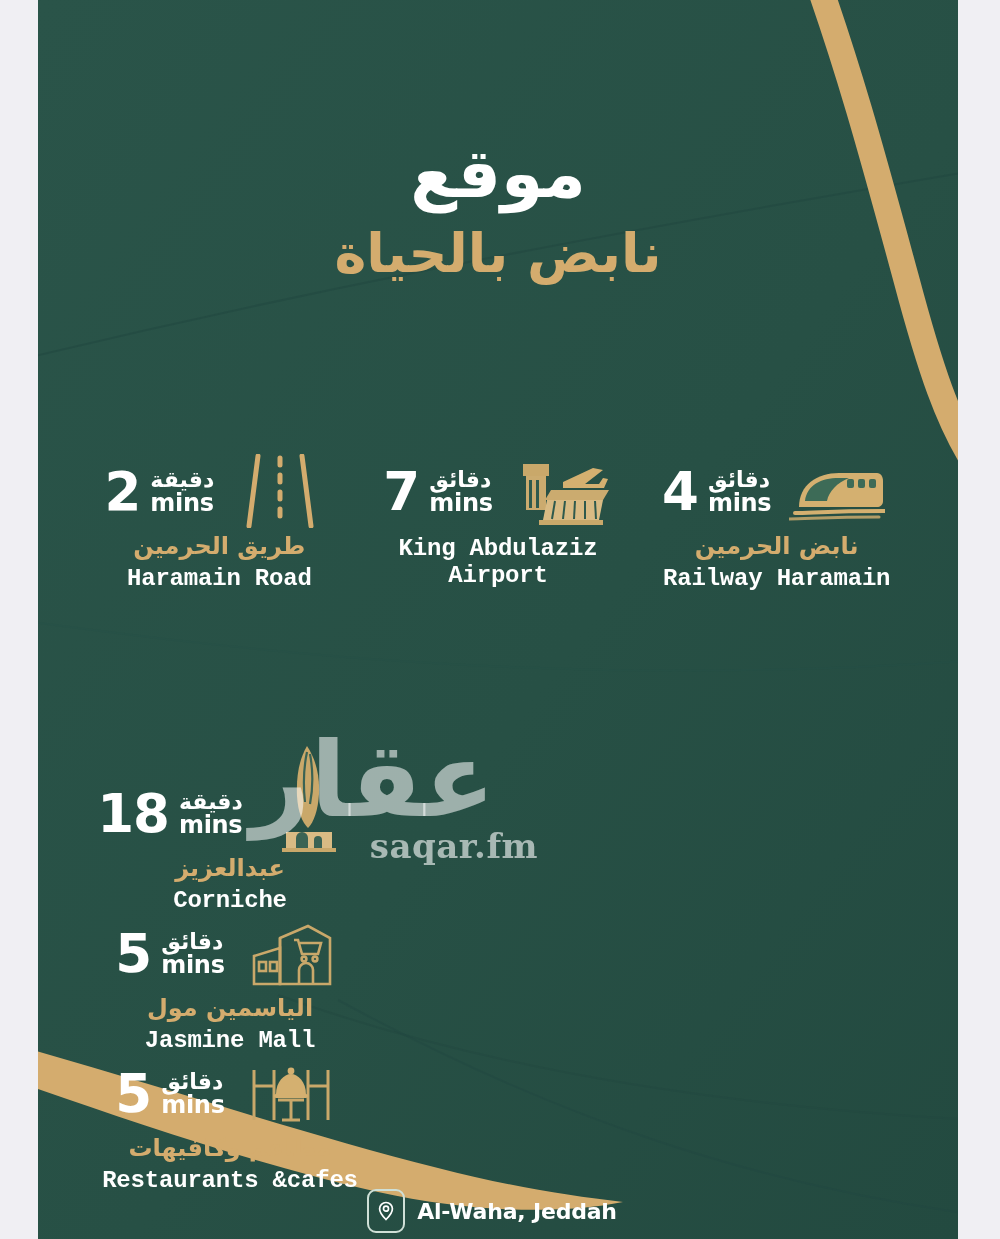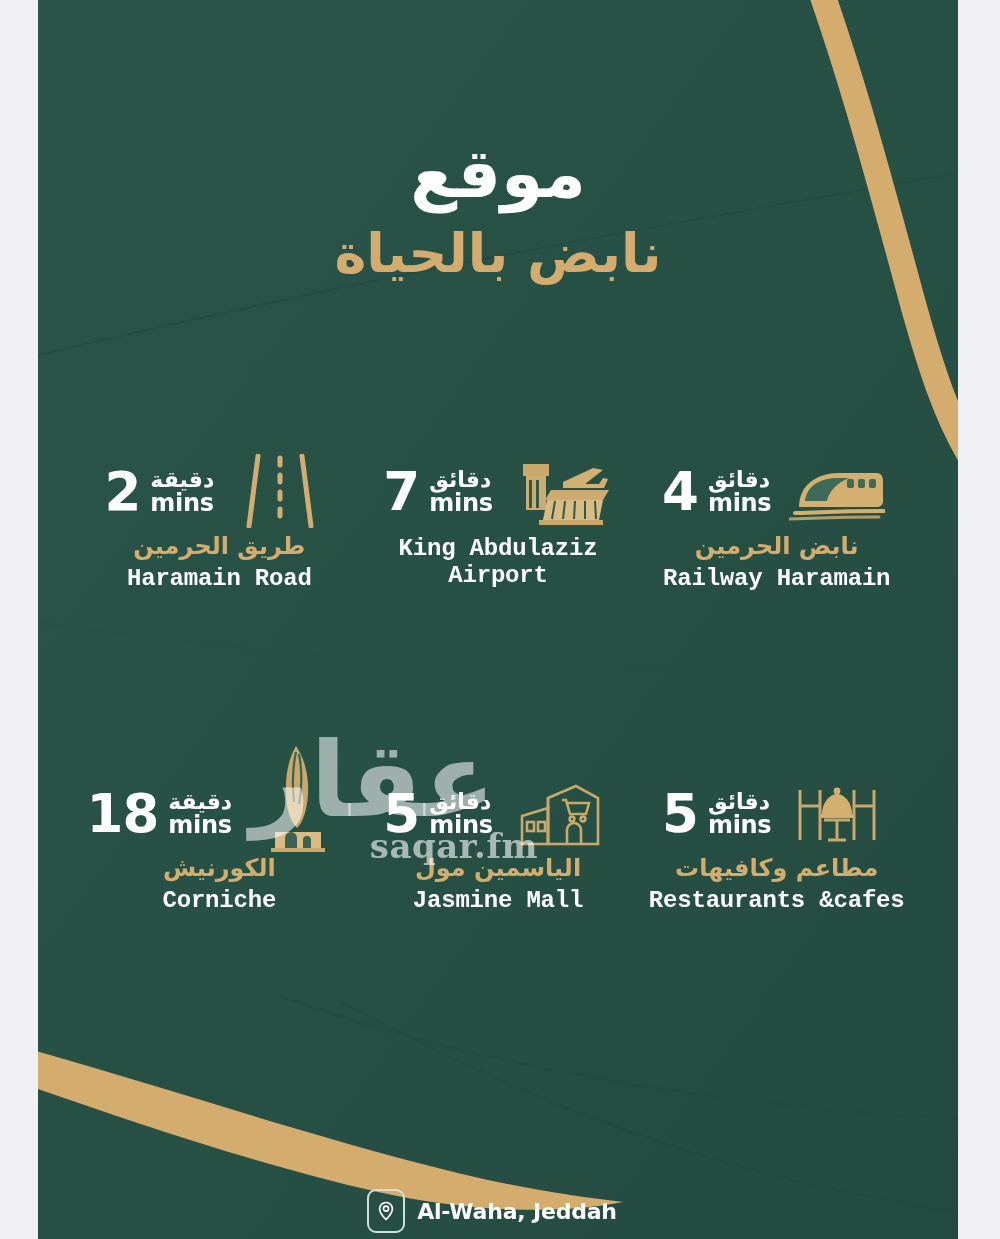--- a/index.html
+++ b/index.html
@@ -76,20 +76,21 @@
     top: 452px;
   }
   .row {
     display: flex;
     justify-content: space-between;
     padding: 0 42px;
     box-sizing: border-box;
   }
   .row.row-2 {
     margin-top: 182px;
+    flex-direction: column;
   }
   .cell {
     width: 300px;
     text-align: center;
     position: relative;
   }
 
   .cell-top {
     display: flex;
     align-items: center;
@@ -339,21 +340,21 @@
                          C40 78 44 66 45 50 C46 30 41 14 33 2 Z" fill="#c9a86a"></path>
                 <path d="M33 8 C30 22 29 40 31 58 M36 10 C39 26 39 44 36 60" stroke="#3a6354" stroke-width="2.2" fill="none"></path>
 
                 <path d="M12 88 L58 88 L58 104 L12 104 Z" fill="#d9bb84"></path>
                 <path d="M22 104 L22 94 A6 6 0 0 1 34 94 L34 104 Z" fill="#3a6354"></path>
                 <path d="M40 104 L40 96 A4 4 0 0 1 48 96 L48 104 Z" fill="#3a6354"></path>
                 <rect x="8" y="104" width="54" height="4" fill="#c9a86a"></rect>
               </svg>
             </span>
           </div>
-          <div class="cell-label-ar">الكورنيش</div>
+          <div class="cell-label-ar">عبدالعزيز</div>
           <div class="cell-label-en">Corniche</div>
         </div>
 
         <div class="cell">
           <div class="cell-top">
             <span class="num">5</span>
             <span class="unit">
               <span class="unit-ar">دقائق</span>
               <span class="unit-en">mins</span>
             </span>

